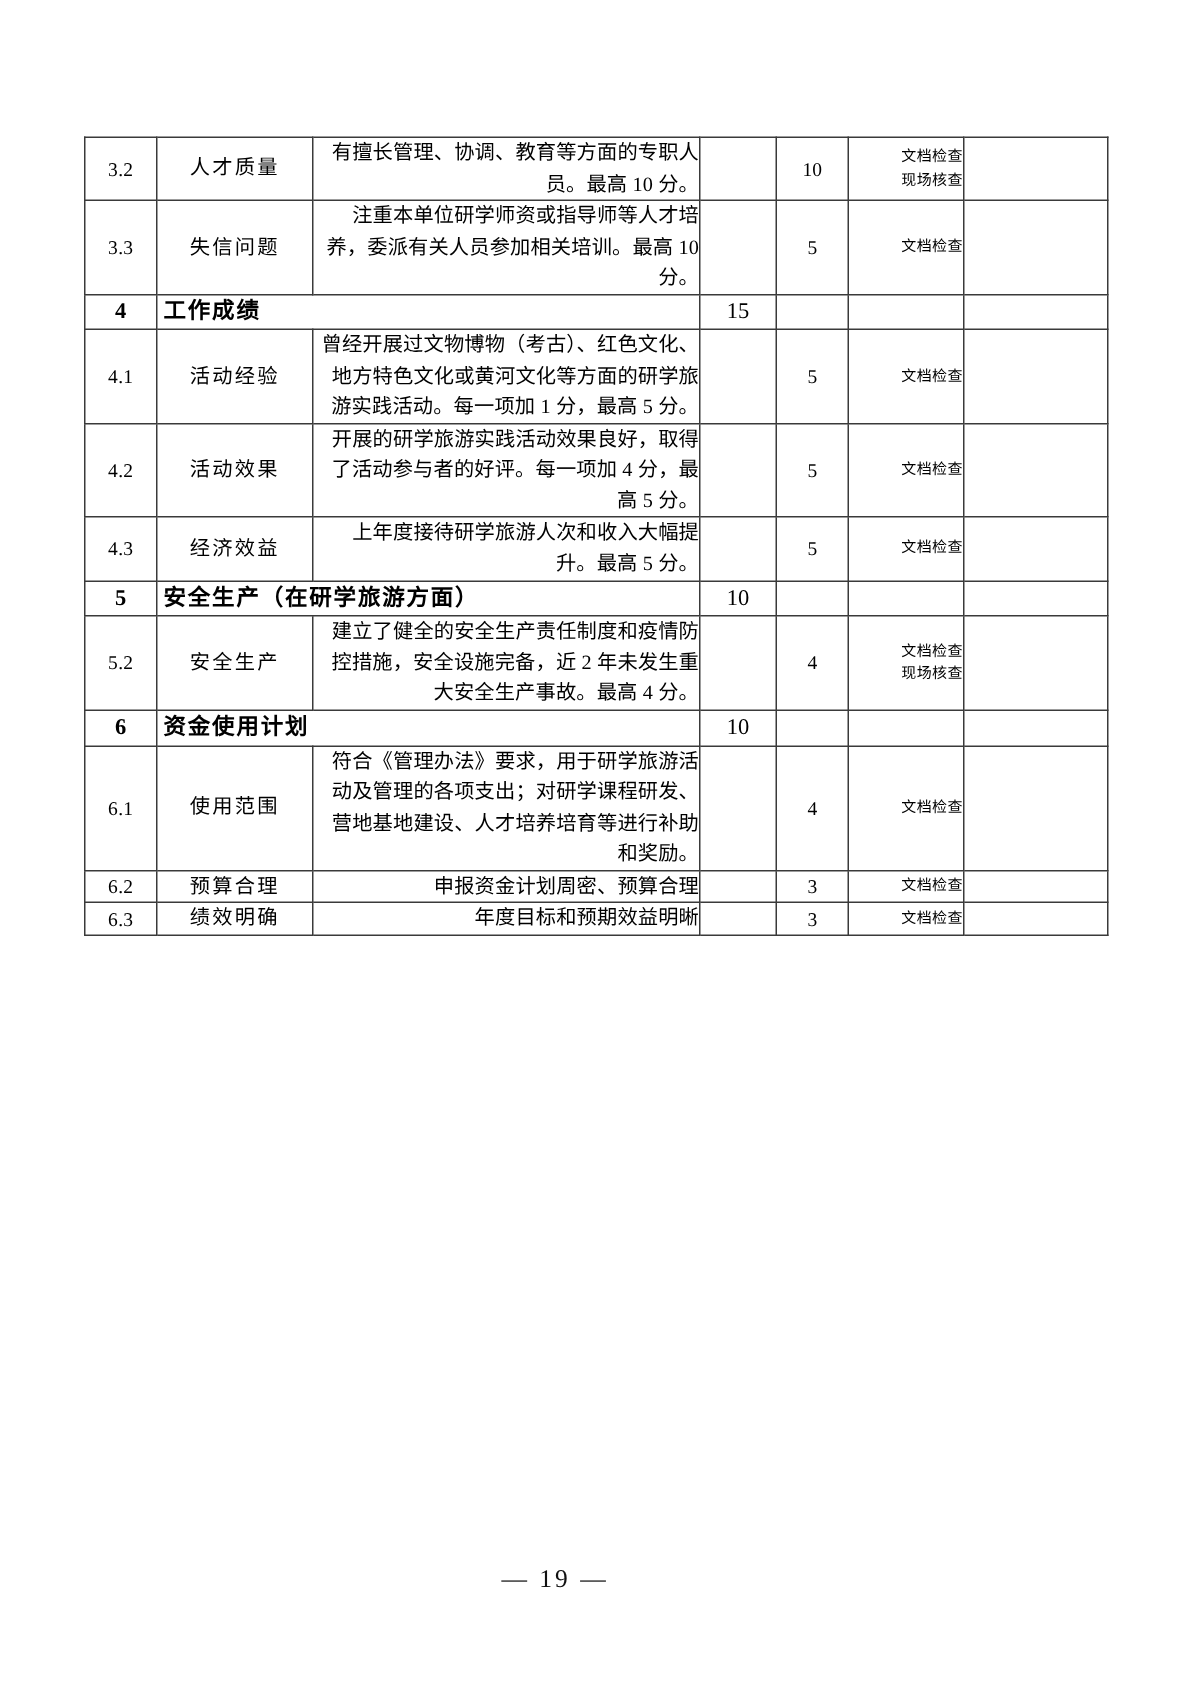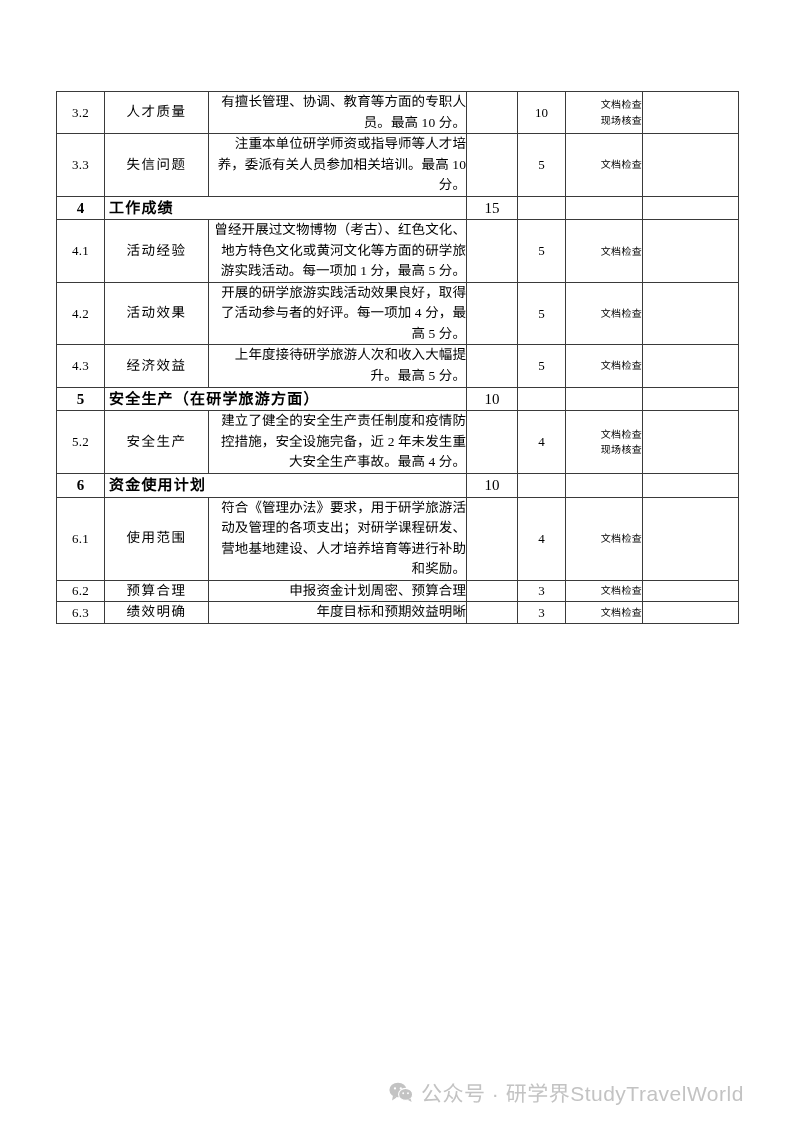--- a/index.html
+++ b/index.html
@@ -269,30 +269,16 @@
           <td class="cell-total"></td>
           <td class="cell-score">3</td>
           <td class="cell-method">
             <span class="method-line">文档检查</span>
           </td>
           <td class="cell-blank"></td>
         </tr>
       </tbody>
   </table>
 
-
-  <div class="watermark">
-    <span class="wm-icon">
-      <svg width="24" height="20" viewBox="0 0 24 20" aria-hidden="true">
-        <ellipse cx="9" cy="8" rx="8.6" ry="7.3" fill="#c3c3c3"></ellipse>
-        <polygon points="4,13.2 3,18.4 7.6,15.4" fill="#c3c3c3"></polygon>
-        <circle cx="6" cy="6.4" r="1.15" fill="#ffffff"></circle>
-        <circle cx="11.8" cy="6.4" r="1.15" fill="#ffffff"></circle>
-        <ellipse cx="16.6" cy="12.4" rx="7" ry="6" fill="#c3c3c3" stroke="#ffffff" stroke-width="1.1"></ellipse>
-        <polygon points="21.6,16.4 22.6,20 18.6,17.8" fill="#c3c3c3"></polygon>
-        <circle cx="14.2" cy="11.2" r="0.95" fill="#ffffff"></circle>
-        <circle cx="19" cy="11.2" r="0.95" fill="#ffffff"></circle>
-      </svg>
-    </span>
-    <span class="wm-text">公众号 · 研学界StudyTravelWorld</span>
-  </div>
+  <div class="page-number">— 19 —</div>
+
 
 </div>
 
 </body></html>

